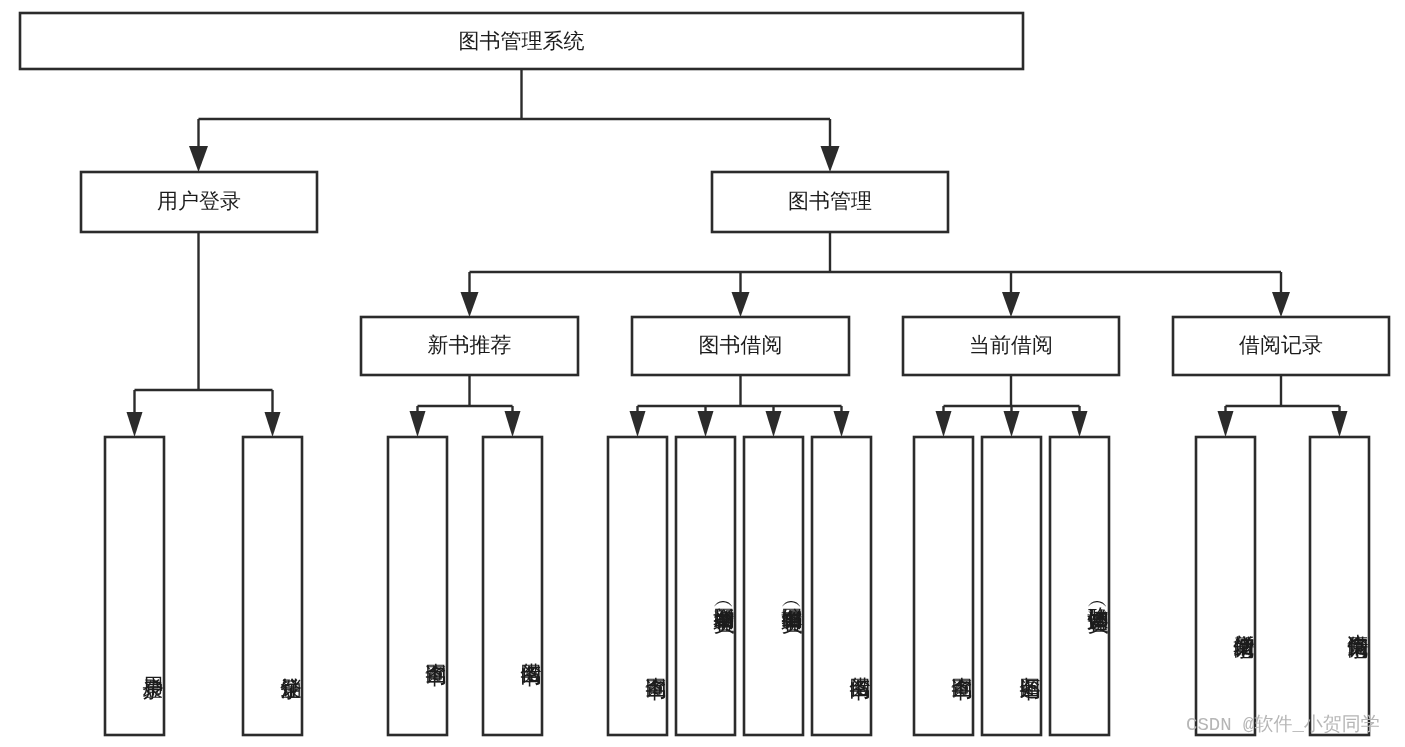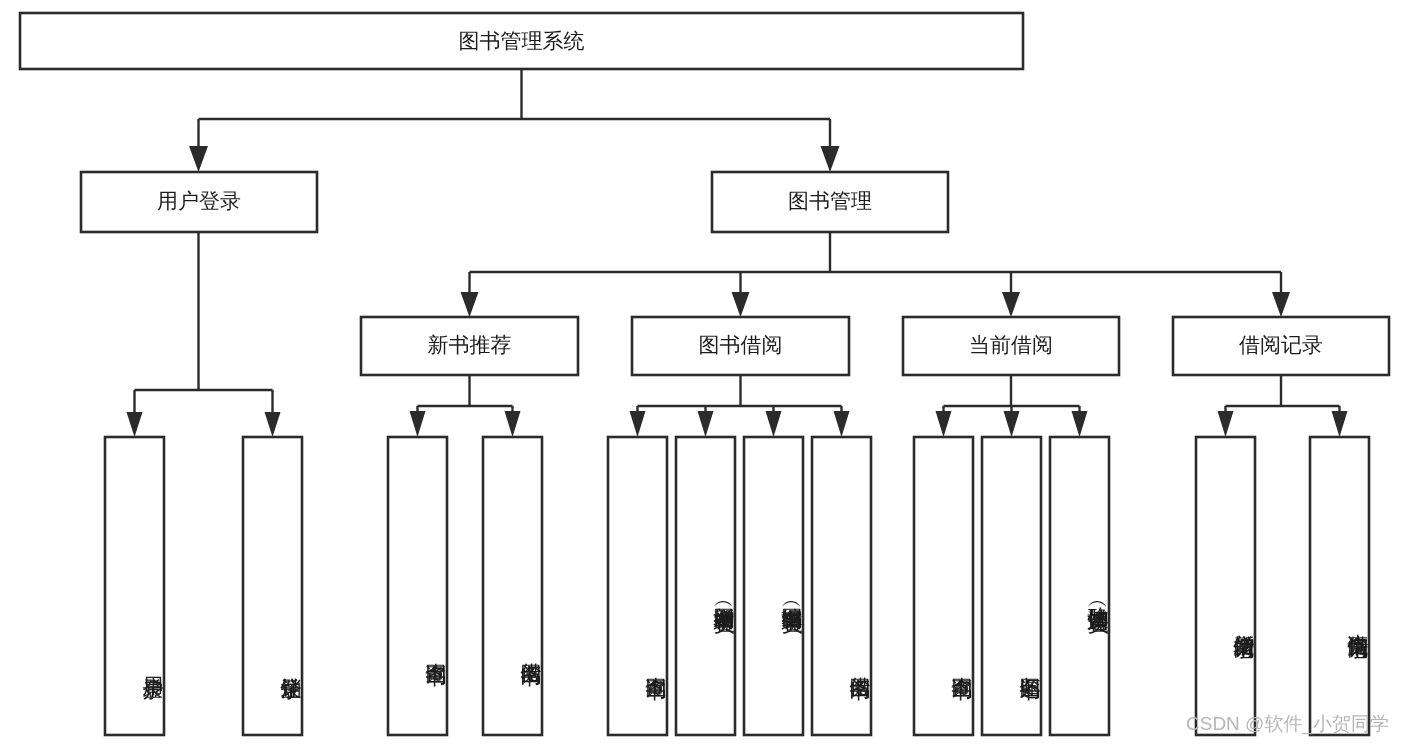--- a/index.html
+++ b/index.html
@@ -58,21 +58,21 @@
     writing-mode: vertical-rl;
     text-orientation: upright;
     letter-spacing: 1px;
     pointer-events: none;
     display: flex;
     align-items: flex-start;
     justify-content: center;
   }
   .watermark {
     position: absolute;
-    font-family: Liberation Sans, sans-serif;
+    font-family: Liberation Mono, monospace;
     font-size: 19px;
     color: #b6b6b6;
     left: 1186px;
     top: 711px;
     white-space: nowrap;
   }
 </style>
 </head>
 <body>
 

